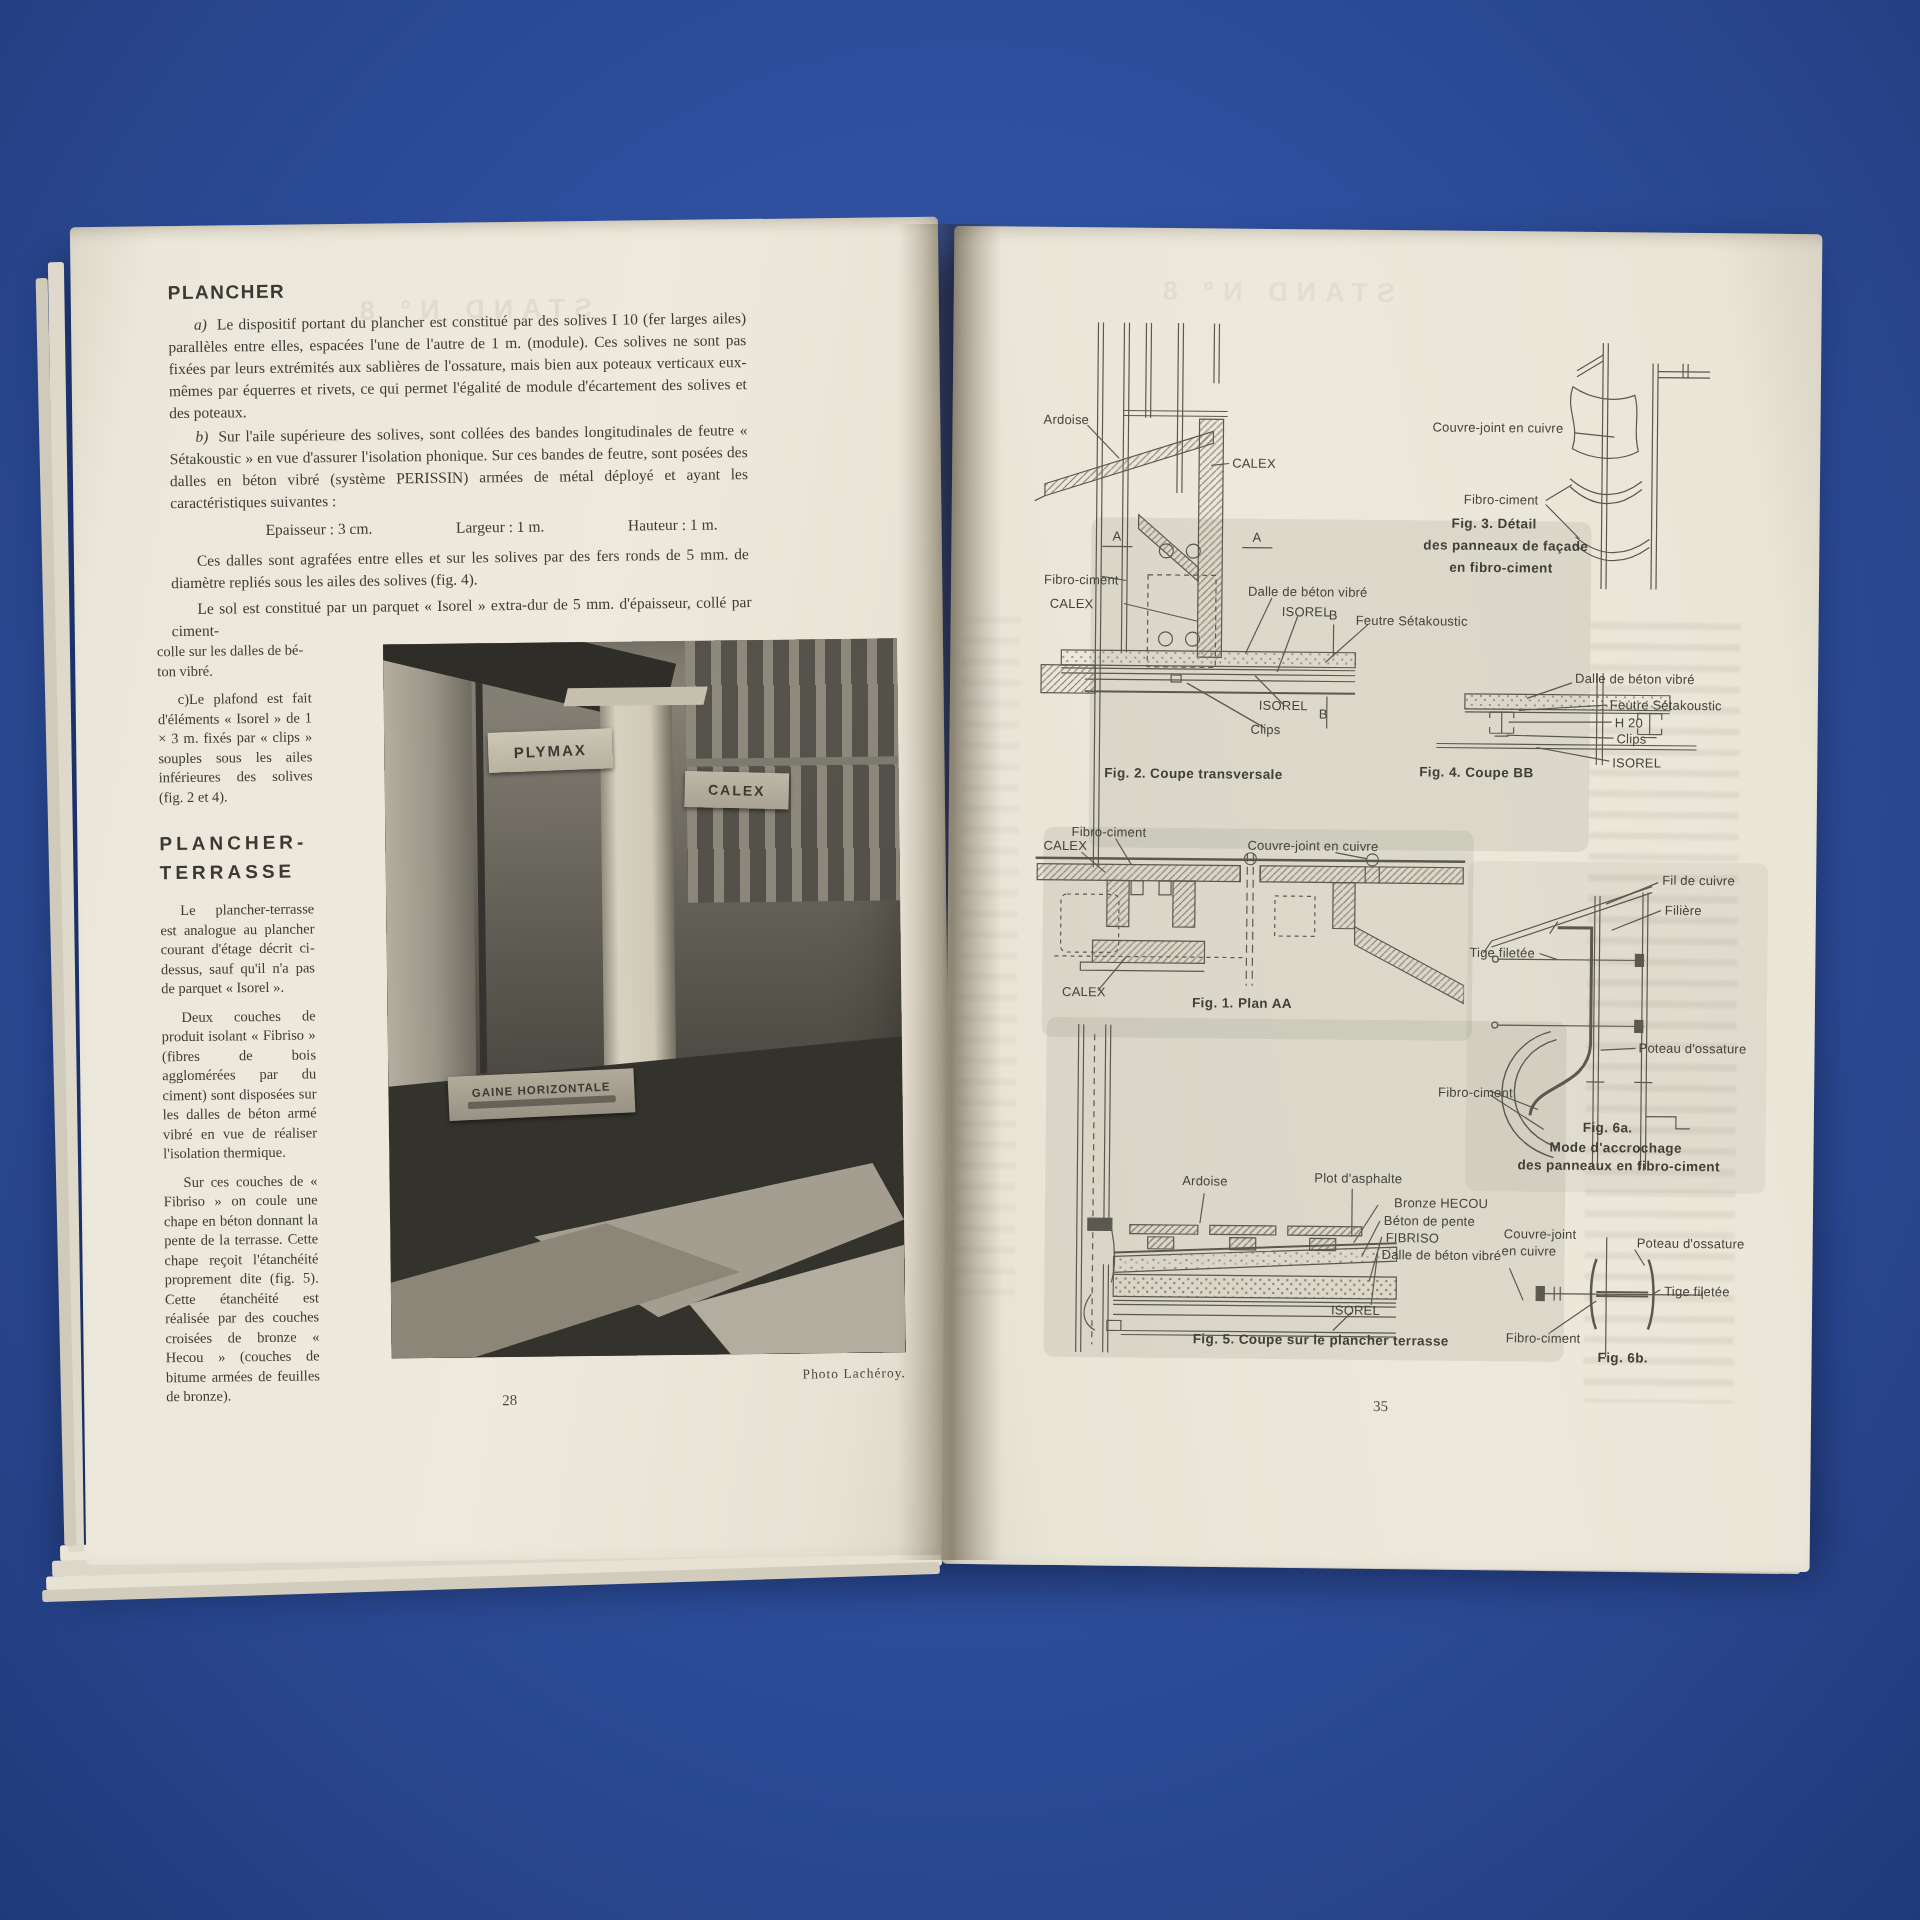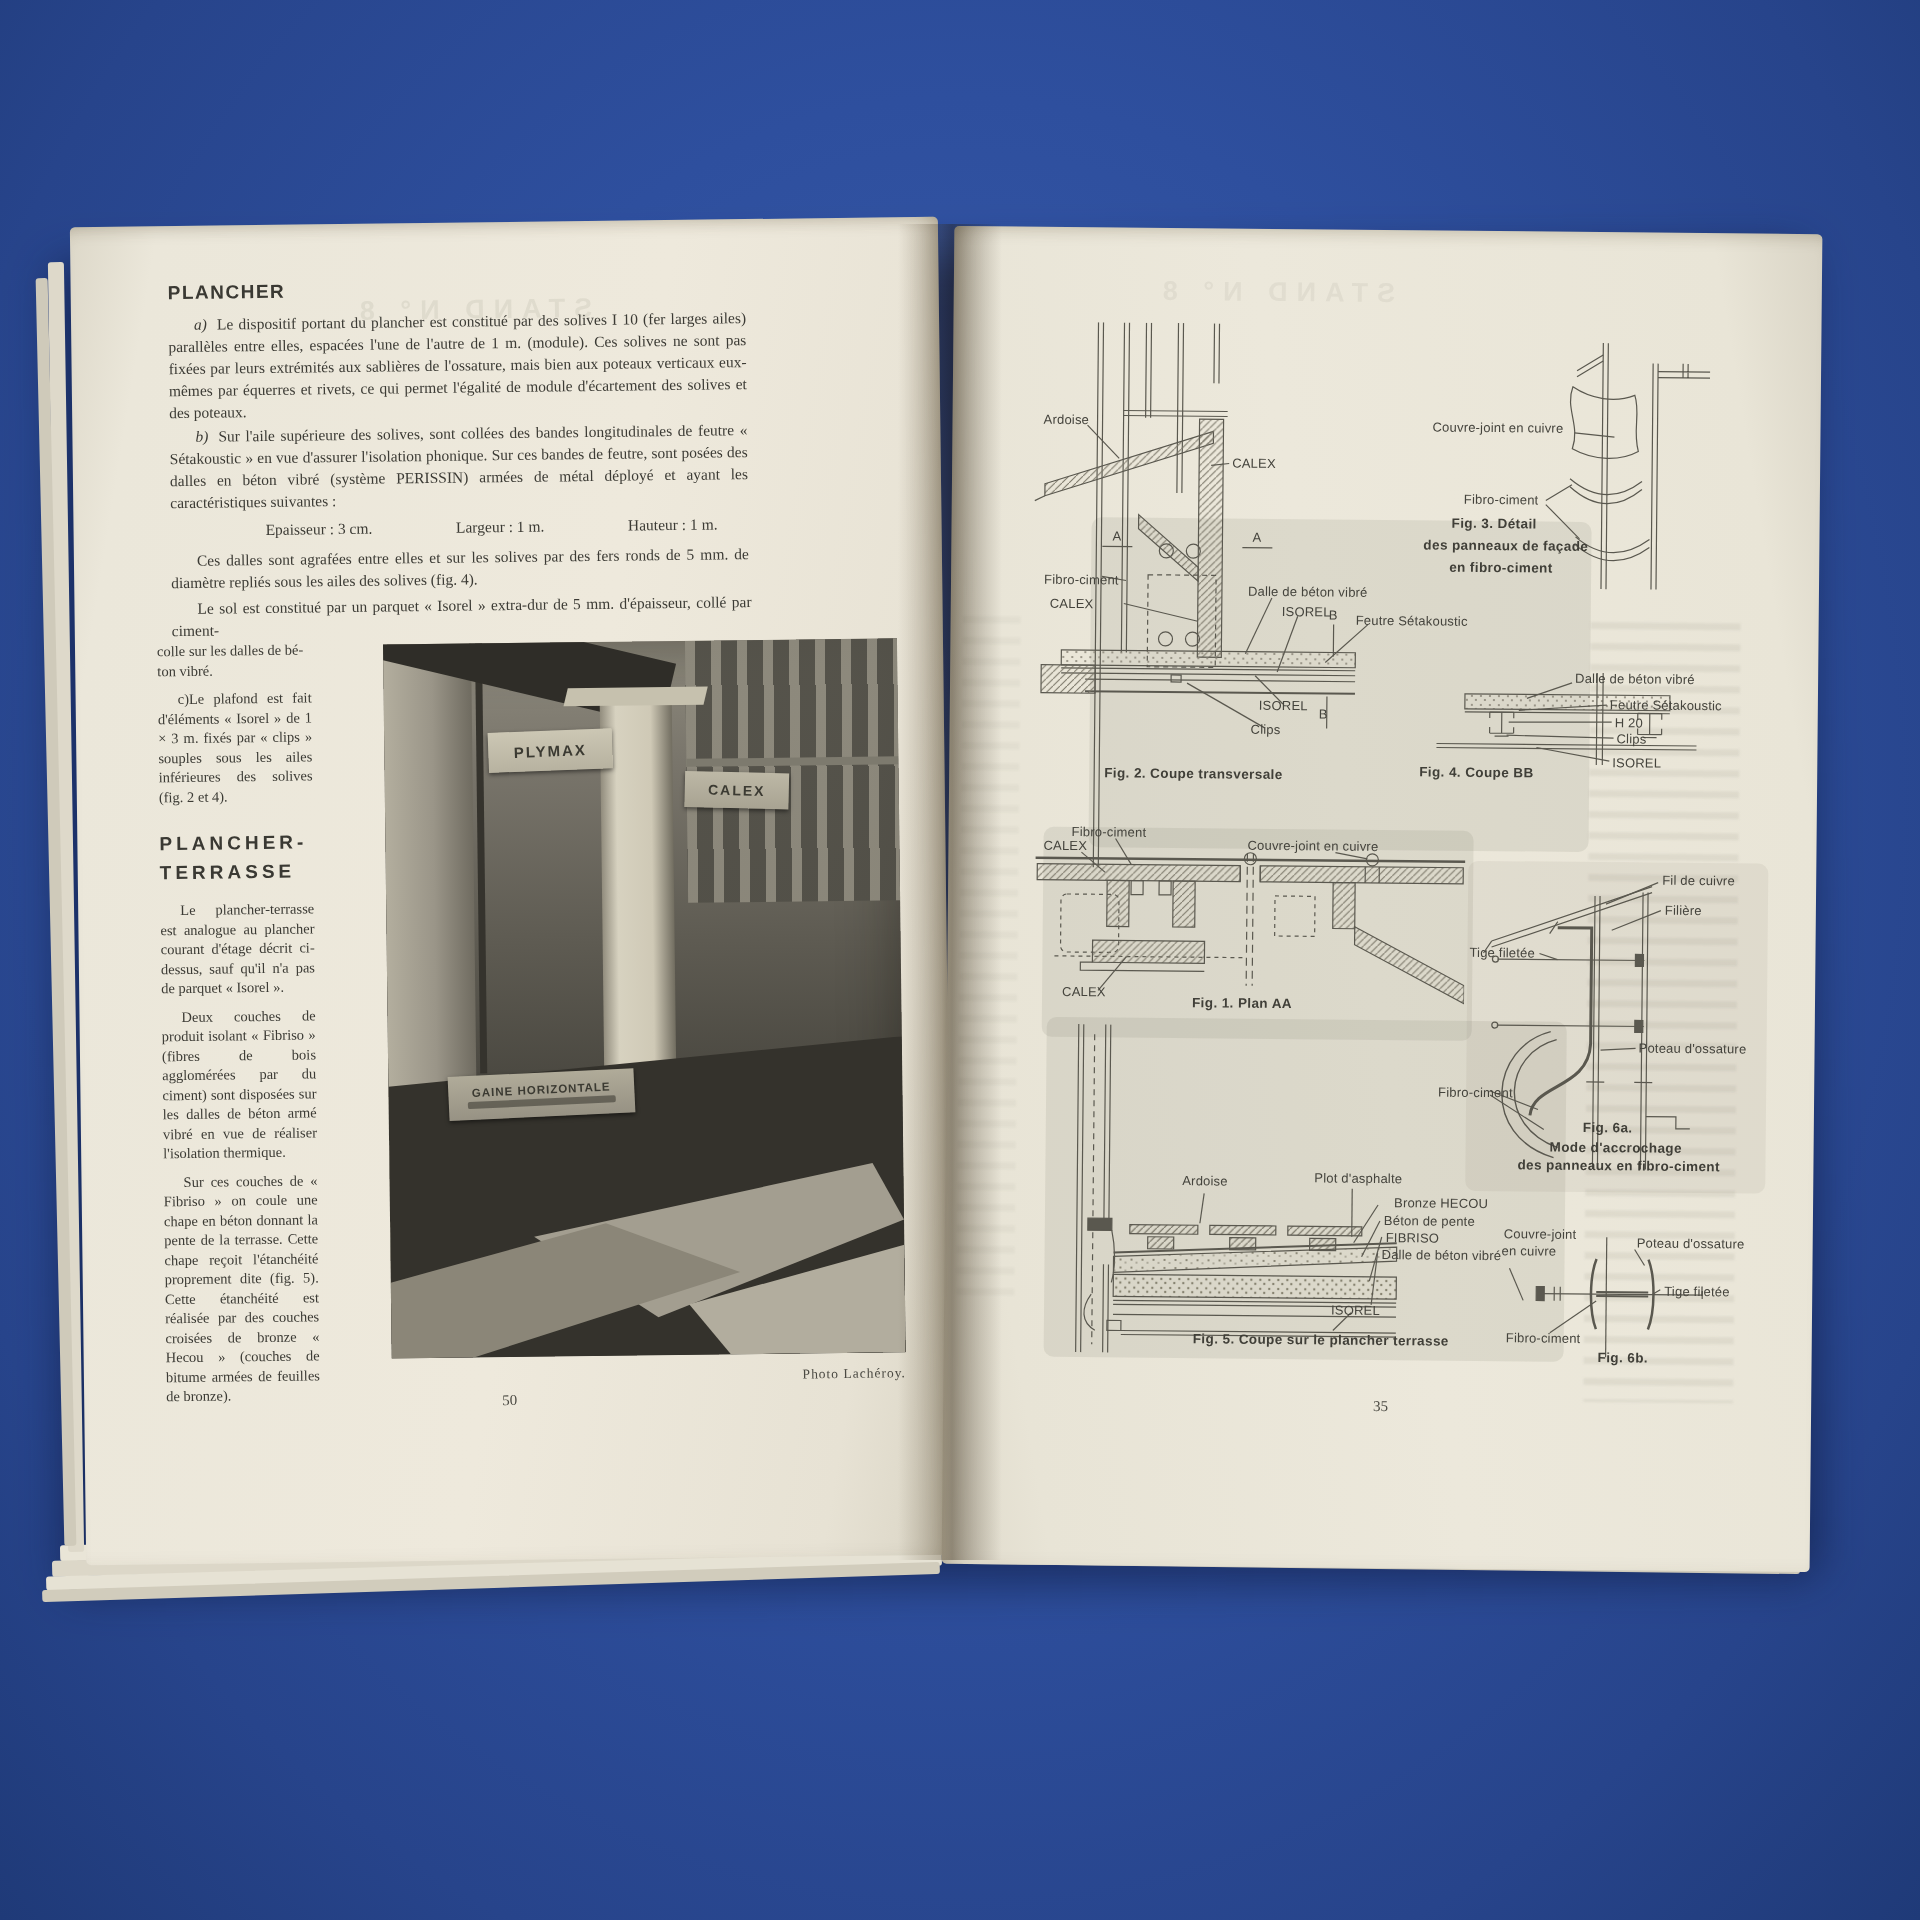--- a/index.html
+++ b/index.html
@@ -125,21 +125,21 @@
       <div class="sign" style="left:300px;top:132px;width:104px;height:36px;font-size:14px;letter-spacing:2px;transform:rotate(2deg);background:linear-gradient(180deg,#bdb8a6,#a8a392);">
         <span>CALEX</span>
       </div>
       <div class="sign" style="left:60px;top:430px;width:186px;height:44px;font-size:11.5px;letter-spacing:1px;flex-direction:column;transform:rotate(-2deg);background:linear-gradient(180deg,#b0ab99,#979284);">
         <span>GAINE HORIZONTALE</span>
         <span style="width:80%;height:7px;background:rgba(55,53,45,.55);border-radius:2px;margin-top:3px;"></span>
       </div>
     </div>
 
     <div class="credit" style="left:520px;top:1148px;width:302px;">Photo Lachéroy.</div>
-    <div class="pagenum" style="left:418px;top:1170px;">50</div>
+    <div class="pagenum" style="left:418px;top:1170px;">28</div>
   </div>
 
   <div class="page page-right">
     <div class="ghost" style="left:200px;top:48px;color:rgba(85,85,70,.07);">STAND N° 8</div>
     <div class="showthrough" style="left:640px;top:390px;width:150px;height:780px;"></div>
     <div class="showthrough" style="left:12px;top:390px;width:58px;height:690px;opacity:.6;"></div>
     <div class="wash" style="left:140px;top:290px;width:500px;height:330px;"></div>
     <div class="wash" style="left:95px;top:600px;width:430px;height:210px;"></div>
     <div class="wash" style="left:100px;top:790px;width:520px;height:340px;"></div>
     <div class="wash" style="left:520px;top:630px;width:300px;height:330px;opacity:.7;"></div>

